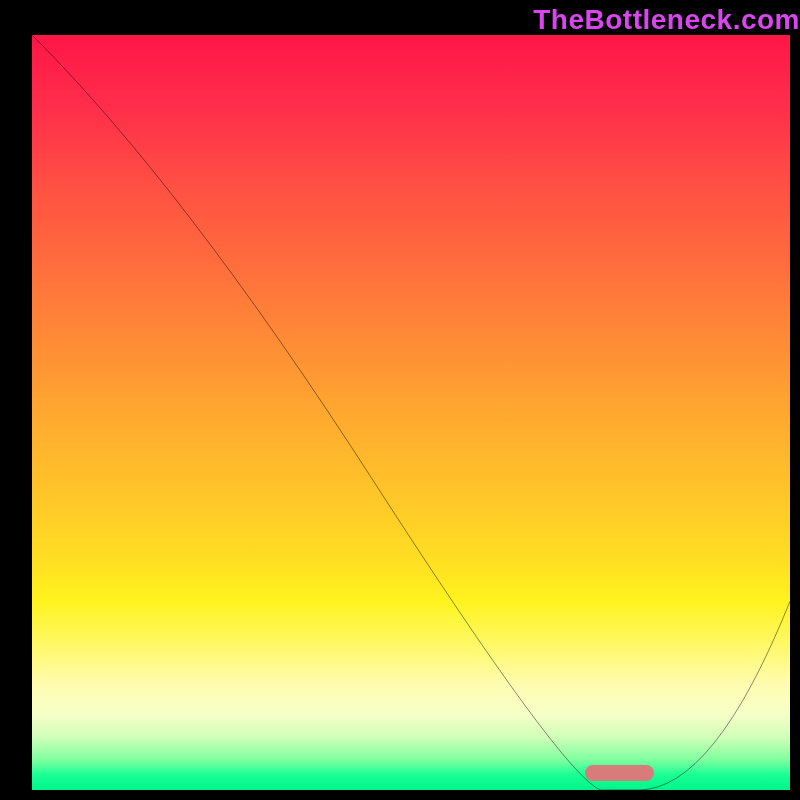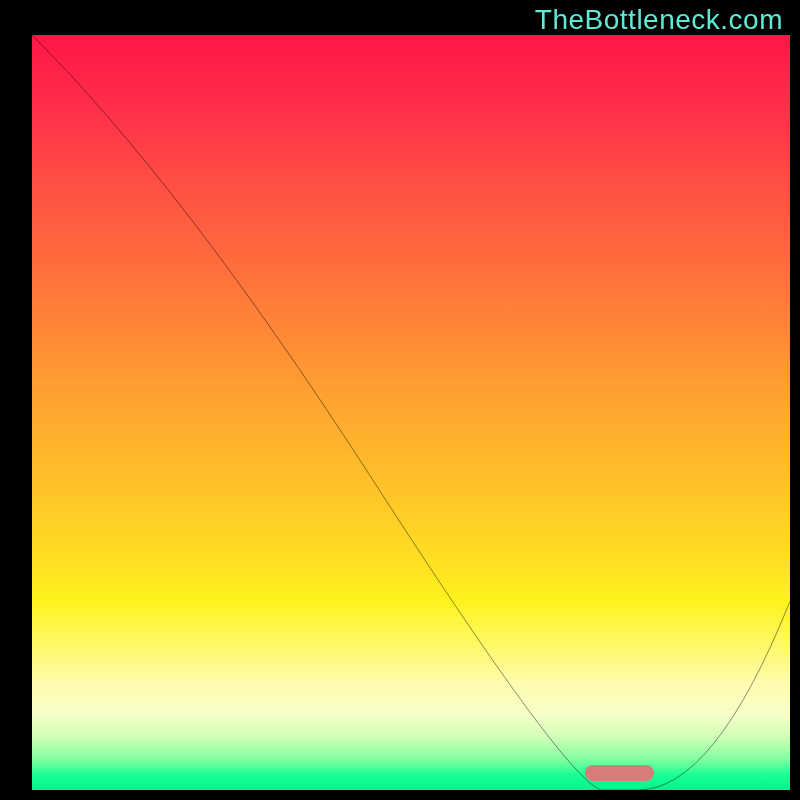--- a/index.html
+++ b/index.html
@@ -12,24 +12,24 @@
     overflow: hidden;
   }
   .chart-container {
     position: relative;
     width: 800px;
     height: 800px;
   }
   .watermark {
     position: absolute;
     top: 4px;
-    right: 17px;
+    right: 0;
     font-size: 28px;
-    font-weight: 400;
-    color: #5eead4;
+    font-weight: 700;
+    color: #d946ef;
     letter-spacing: 0.5px;
     z-index: 10;
     user-select: none;
   }
   .plot-area {
     position: absolute;
     left: 32px;
     right: 10px;
     top: 35px;
     bottom: 10px;

